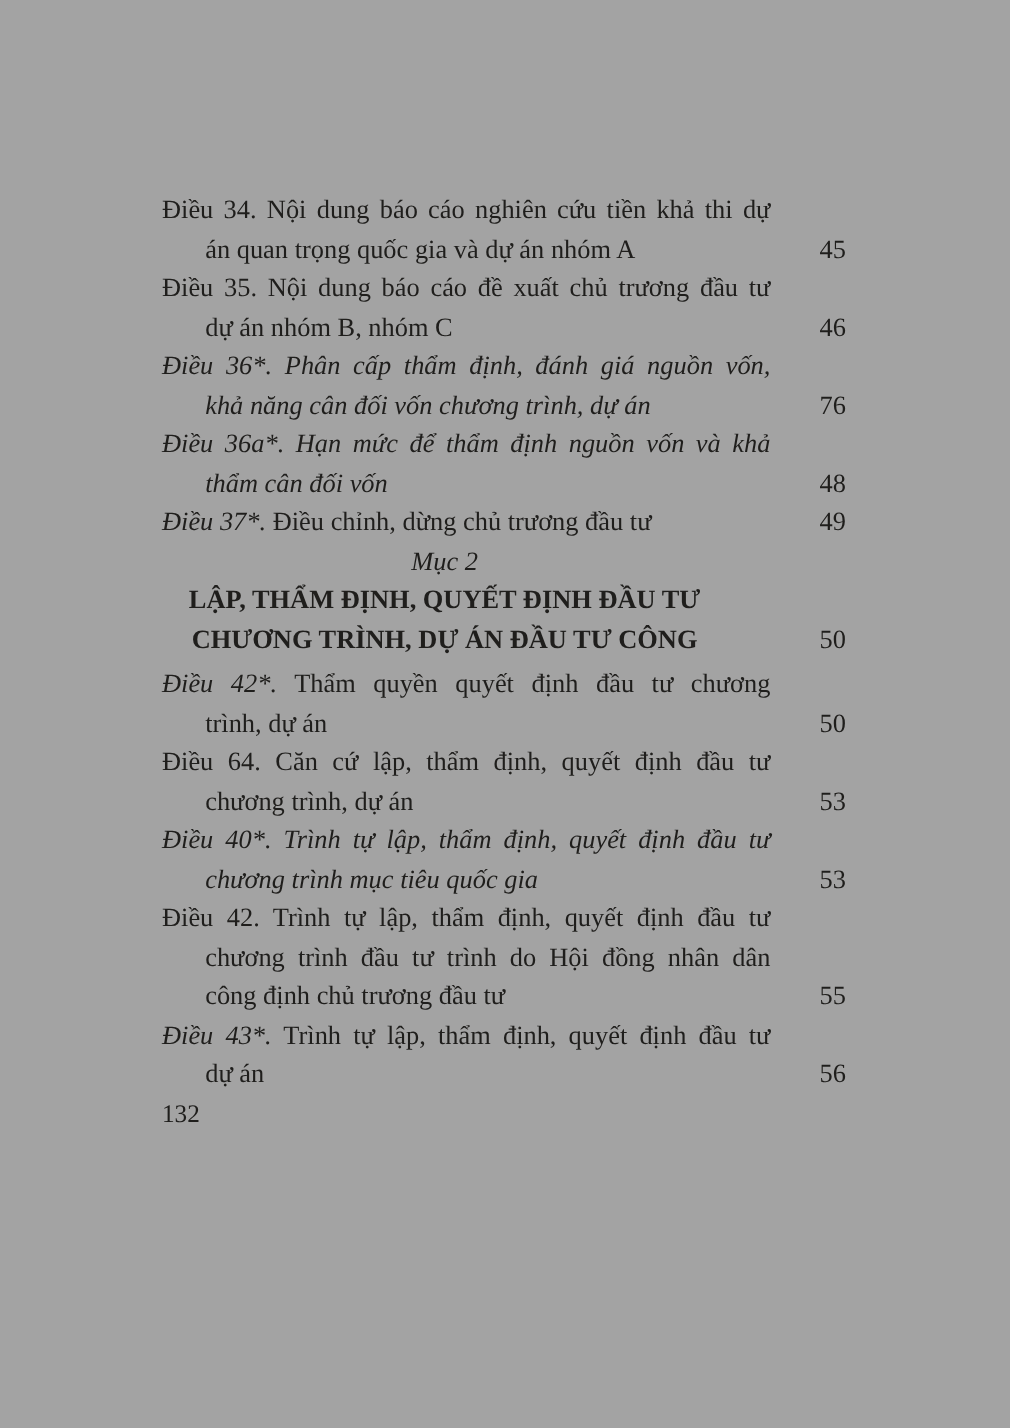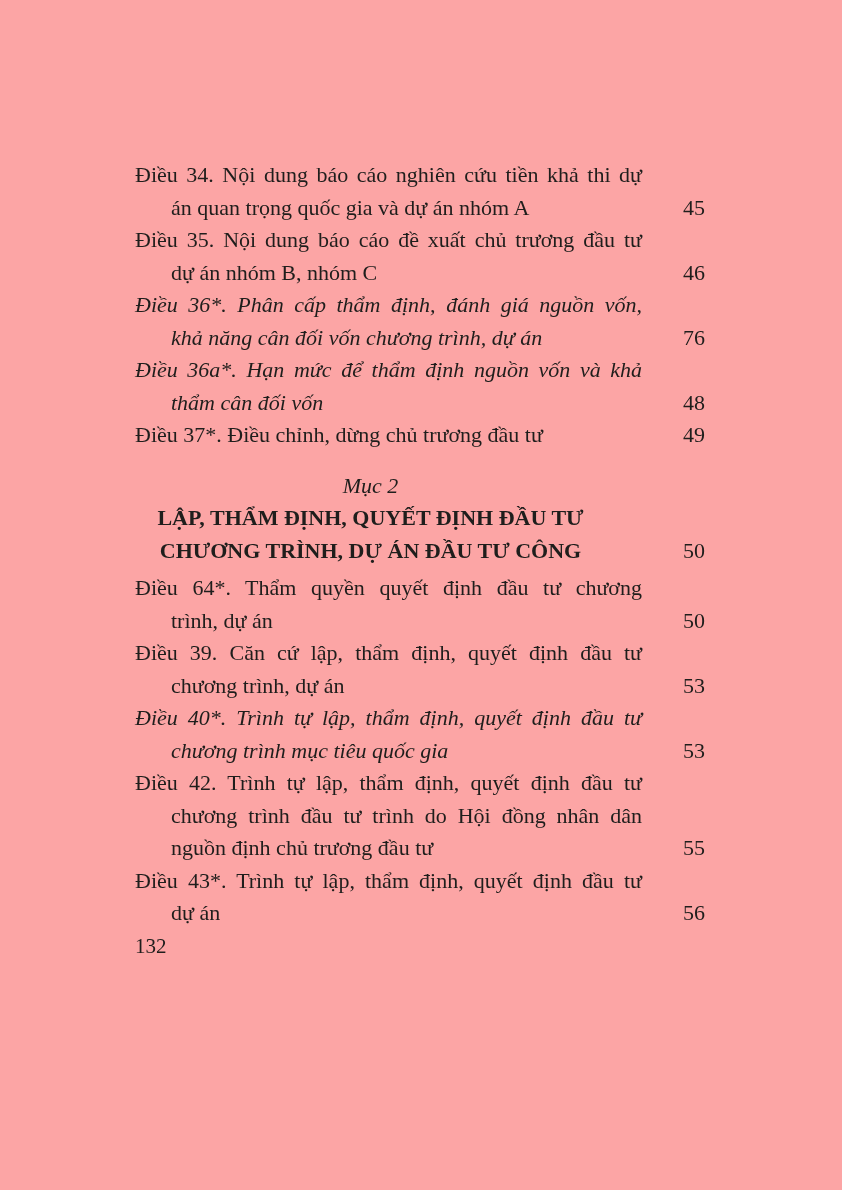--- a/index.html
+++ b/index.html
@@ -6,21 +6,21 @@
   html, body { background: #ffffff; }
   body {
     font-family: "Liberation Serif", "DejaVu Serif", serif;
     width: 842px;
     height: 1190px;
     overflow: hidden;
   }
   .book-page {
     width: 842px;
     height: 1190px;
-    background: #fca5a5;
+    background: #a3a3a3;
     color: #1f1e1c;
     padding: 159px 137px 0 135px;
   }
   .toc {
     width: 570px;
     font-size: 22px;
     line-height: 32.5px;
   }
   .entry { }
   .line {
@@ -40,22 +40,22 @@
   .pg {
     position: absolute;
     top: 0;
     right: -63px;
     font-style: normal;
     font-weight: normal;
     white-space: nowrap;
   }
   .style-italic .num,
   .style-italic .txt { font-style: italic; }
-  .style-italic-number .num { }
-  .section { margin-top: 18px; margin-bottom: 5px; }
+  .style-italic-number .num { font-style: italic; }
+  .section { margin-top: 0; margin-bottom: 5px; }
   .section .subtitle { font-style: italic; }
   .section .title { font-weight: bold; }
   .page-footer {
     font-size: 21px;
     line-height: 32.5px;
   }
 </style>
 </head>
 <body>
 
@@ -79,35 +79,35 @@
       </div>
       <div class="entry style-italic-number">
         <div class="line"><span class="num">Điều 37*.</span> <span class="txt">Điều chỉnh, dừng chủ trương đầu tư</span><span class="pg">49</span></div>
       </div>
       <div class="section">
         <div class="line center subtitle"><span class="txt">Mục 2</span></div>
         <div class="line center title"><span class="txt">LẬP, THẨM ĐỊNH, QUYẾT ĐỊNH ĐẦU TƯ</span></div>
         <div class="line center title"><span class="txt">CHƯƠNG TRÌNH, DỰ ÁN ĐẦU TƯ CÔNG</span><span class="pg">50</span></div>
       </div>
       <div class="entry style-italic-number">
-        <div class="line justify"><span class="num">Điều 64*.</span> <span class="txt">Thẩm quyền quyết định đầu tư chương</span></div>
+        <div class="line justify"><span class="num">Điều 42*.</span> <span class="txt">Thẩm quyền quyết định đầu tư chương</span></div>
         <div class="line cont"><span class="txt">trình, dự án</span><span class="pg">50</span></div>
       </div>
       <div class="entry style-regular">
-        <div class="line justify"><span class="num">Điều 39.</span> <span class="txt">Căn cứ lập, thẩm định, quyết định đầu tư</span></div>
+        <div class="line justify"><span class="num">Điều 64.</span> <span class="txt">Căn cứ lập, thẩm định, quyết định đầu tư</span></div>
         <div class="line cont"><span class="txt">chương trình, dự án</span><span class="pg">53</span></div>
       </div>
       <div class="entry style-italic">
         <div class="line justify"><span class="num">Điều 40*.</span> <span class="txt">Trình tự lập, thẩm định, quyết định đầu tư</span></div>
         <div class="line cont"><span class="txt">chương trình mục tiêu quốc gia</span><span class="pg">53</span></div>
       </div>
       <div class="entry style-regular">
         <div class="line justify"><span class="num">Điều 42.</span> <span class="txt">Trình tự lập, thẩm định, quyết định đầu tư</span></div>
         <div class="line cont justify"><span class="txt">chương trình đầu tư trình do Hội đồng nhân dân</span></div>
-        <div class="line cont"><span class="txt">nguồn định chủ trương đầu tư</span><span class="pg">55</span></div>
+        <div class="line cont"><span class="txt">công định chủ trương đầu tư</span><span class="pg">55</span></div>
       </div>
       <div class="entry style-italic-number">
         <div class="line justify"><span class="num">Điều 43*.</span> <span class="txt">Trình tự lập, thẩm định, quyết định đầu tư</span></div>
         <div class="line cont"><span class="txt">dự án</span><span class="pg">56</span></div>
       </div>
     </div>
   <div class="page-footer">132</div>
 </div>
 
 </body></html>

